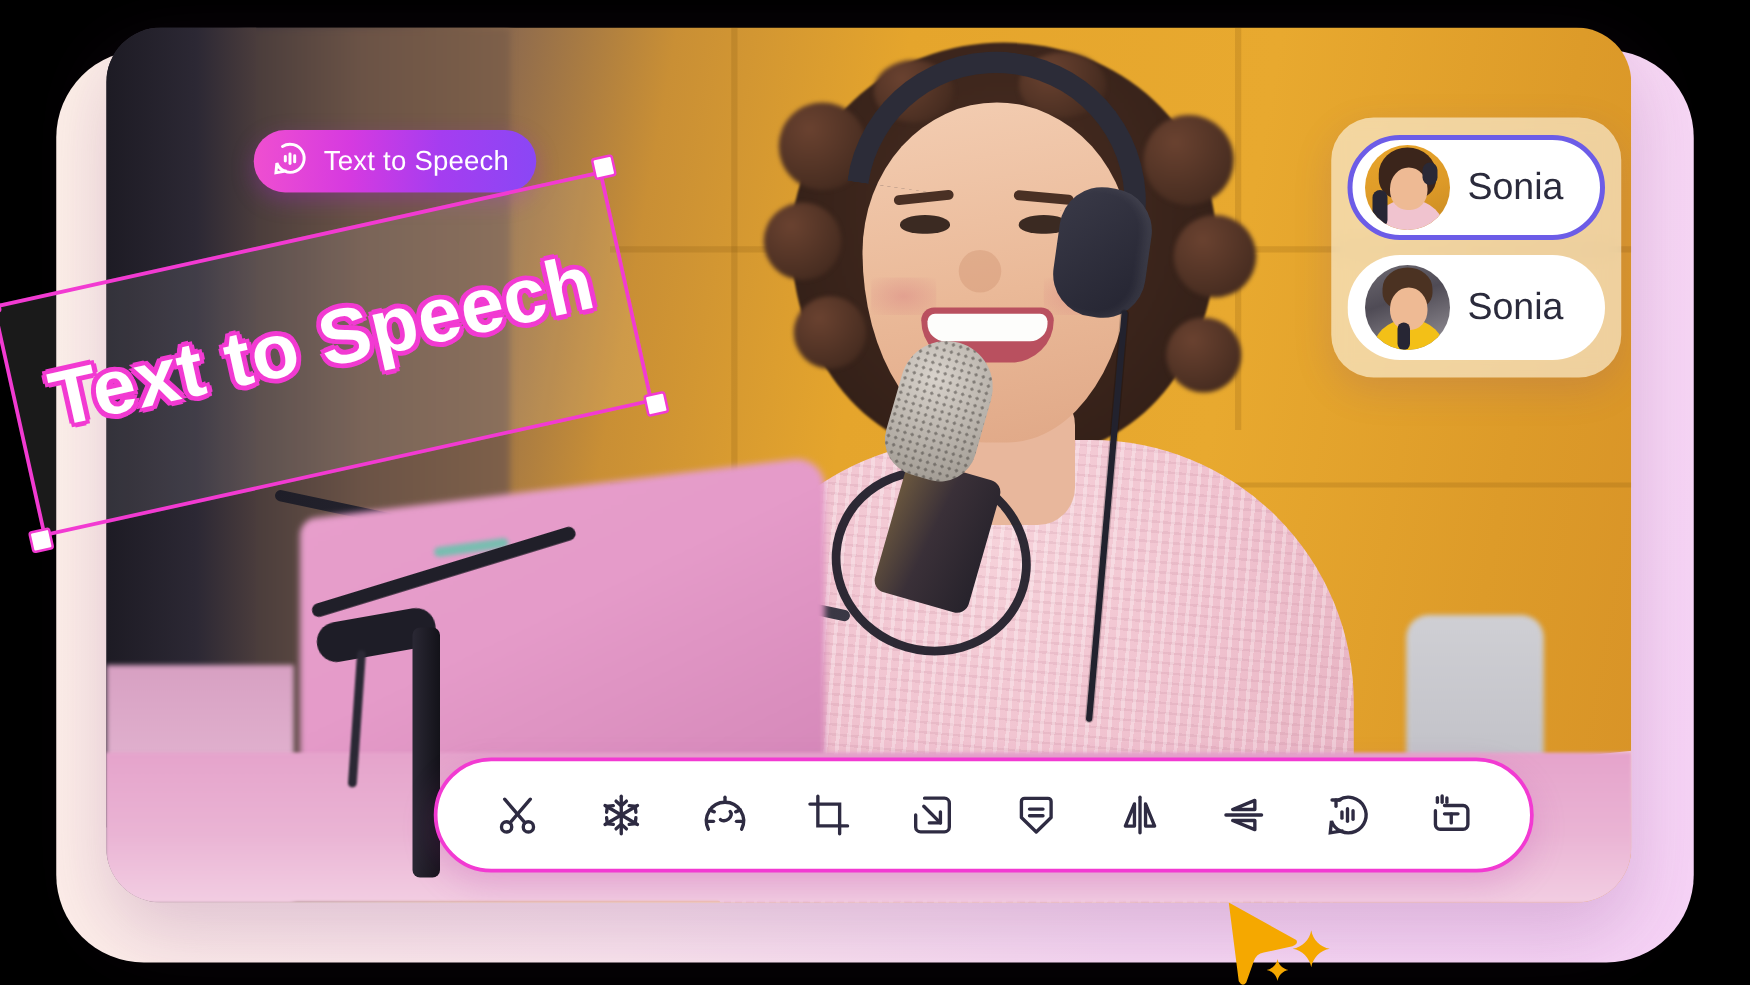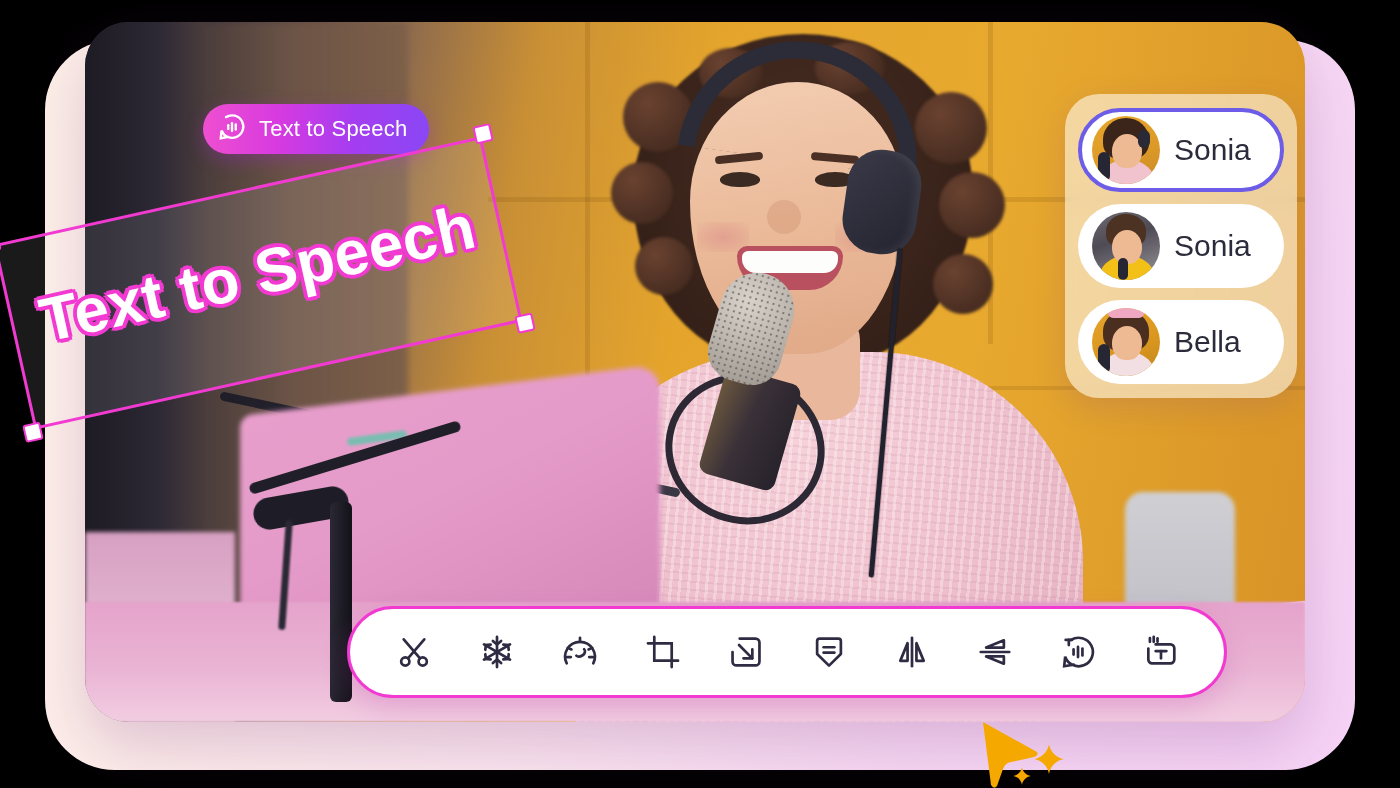--- a/index.html
+++ b/index.html
@@ -480,31 +480,20 @@
       <div class="voice-avatar">
         <div class="av ryan"></div>
         <div class="av-body yellow"></div>
         <div class="av-hair ryan"></div>
         <div class="av-face"></div>
         <div class="av-mic" style="left:26px;bottom:0;width:10px;height:22px;"></div>
       </div>
       <span class="voice-name">Sonia</span>
     </div>
 
-    <div class="voice-item">
-      <div class="voice-avatar">
-        <div class="av bella"></div>
-        <div class="av-body light"></div>
-        <div class="av-hair bella"></div>
-        <div class="av-band"></div>
-        <div class="av-face"></div>
-        <div class="av-mic"></div>
-      </div>
-      <span class="voice-name">Bella</span>
-    </div>
   </div>
 
   <div class="toolbar">
 
     <div class="tool-btn">
       <svg width="38" height="38" viewBox="0 0 24 24" fill="none" stroke="currentColor" stroke-width="1.7" stroke-linecap="round">
         <circle cx="6.5" cy="18" r="2.6"></circle>
           <circle cx="17.5" cy="18" r="2.6"></circle>
         <line x1="18.5" y1="4" x2="8.2" y2="16"></line>
         <line x1="5.5" y1="4" x2="15.8" y2="16"></line>

